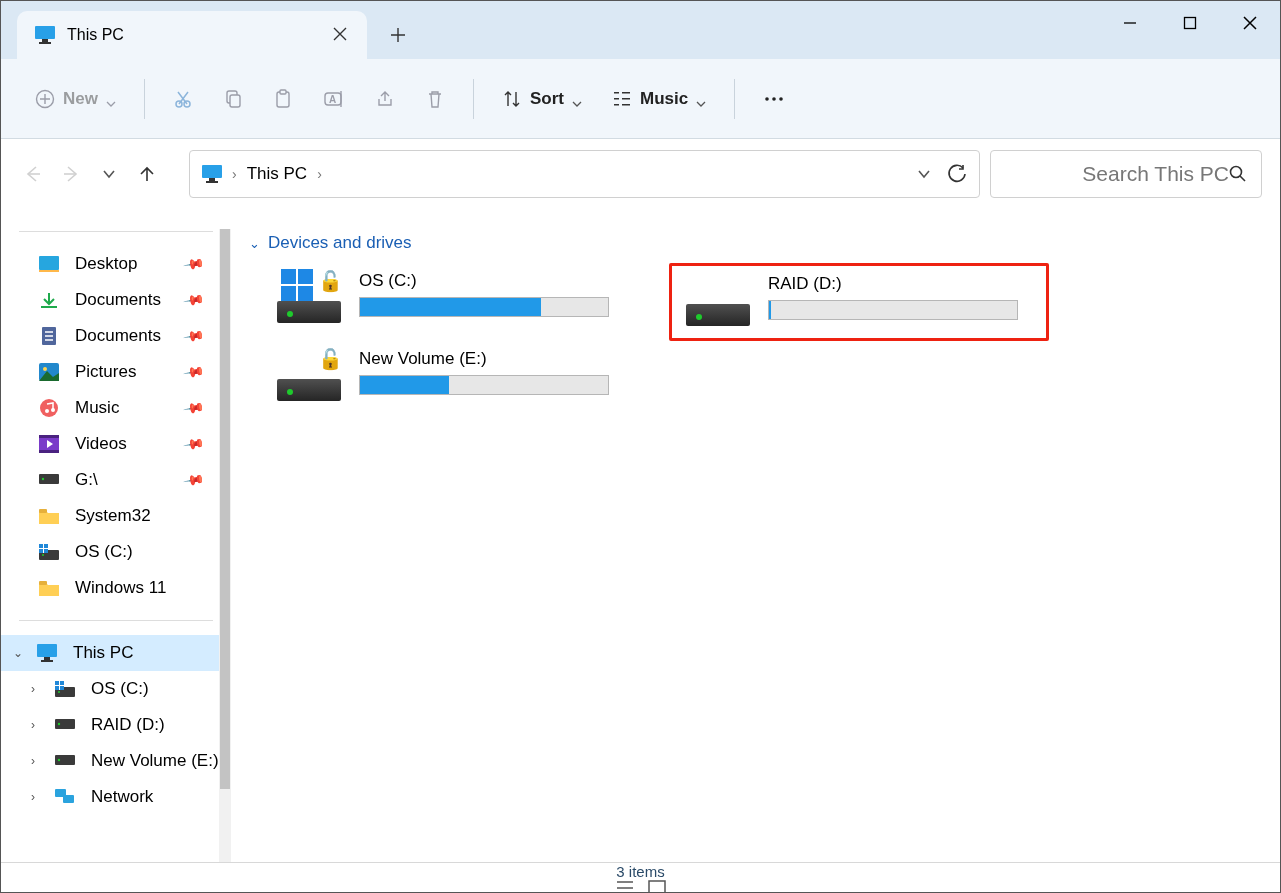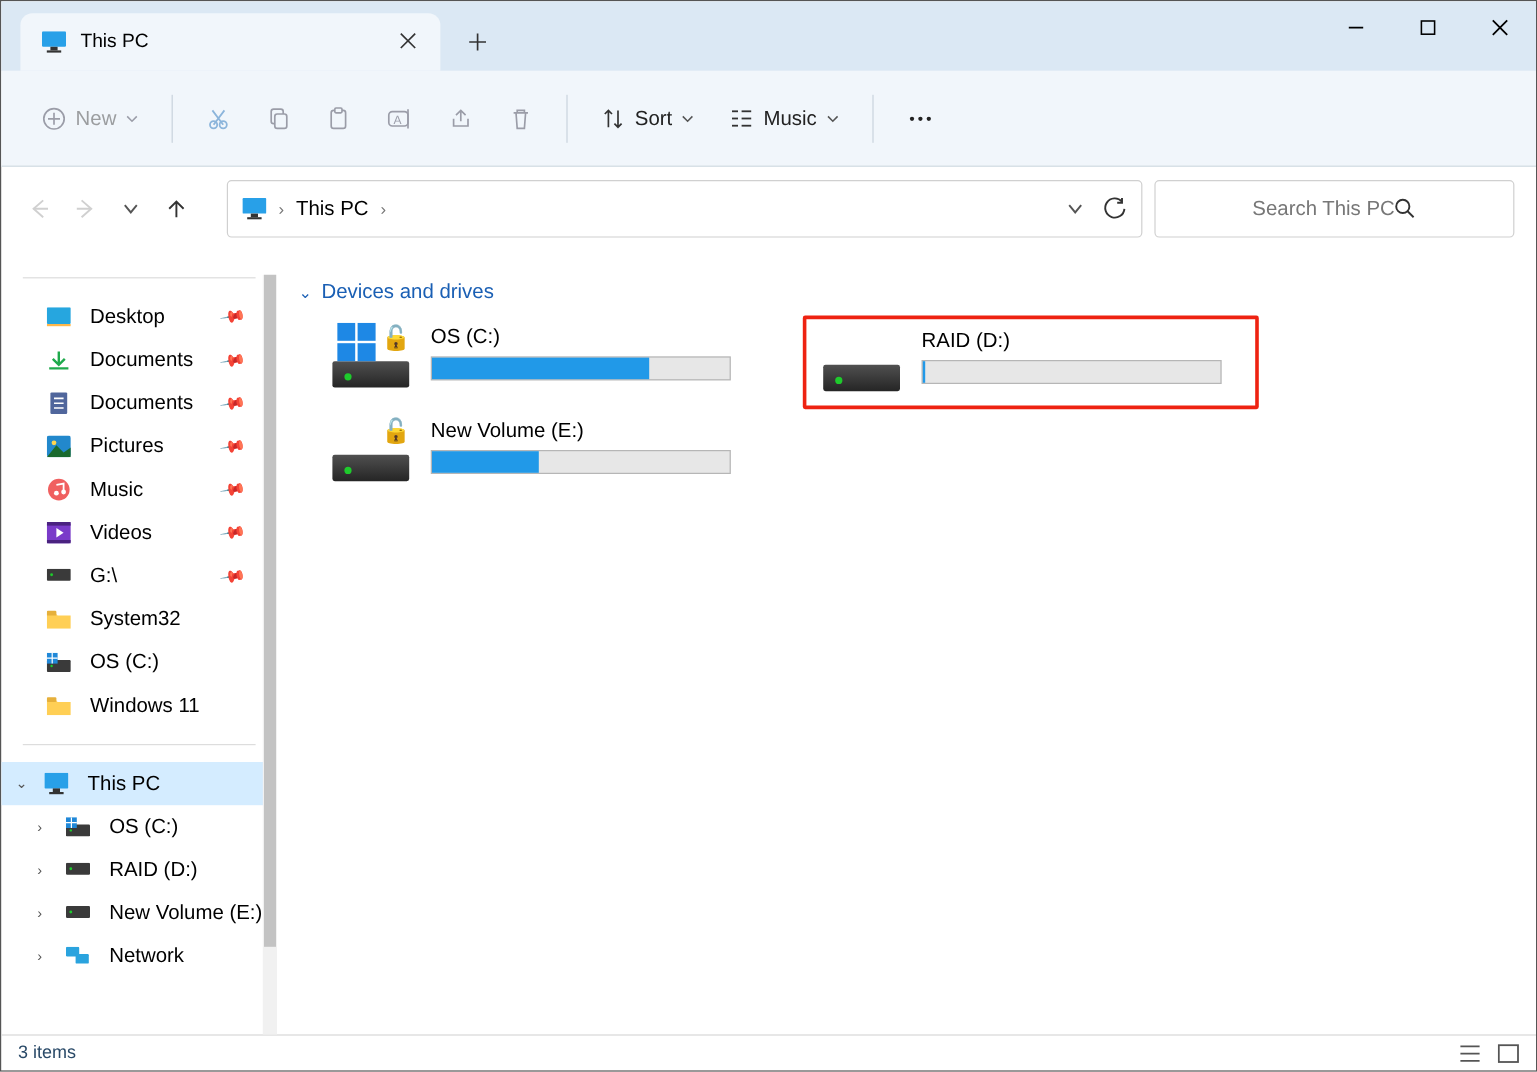--- a/index.html
+++ b/index.html
@@ -9,33 +9,33 @@
 .titlebar { height: 58px; background: #dbe8f4; display: flex; align-items: flex-end; position: relative; }
 .tab { display: flex; align-items: center; background: #f1f6fb; height: 48px; margin-left: 16px; margin-top: 10px; border-top-left-radius: 10px; border-top-right-radius: 10px; padding: 0 18px; gap: 12px; width: 350px; position: relative; }
 .tab-title { font-size: 16px; }
 .tab-close { margin-left: auto; width: 16px; height: 16px; color: #333; cursor: pointer; }
 .new-tab-btn { width: 34px; height: 34px; display: flex; align-items: center; justify-content: center; margin-left: 14px; border-radius: 4px; margin-bottom: 7px; }
 .win-controls { position: absolute; right: 0; top: 0; display: flex; height: 44px; }
 .win-btn { width: 60px; display: flex; align-items: center; justify-content: center; }
 
 
 .toolbar { height: 80px; background: #f1f6fb; border-bottom: 1px solid #d2dbe2; display: flex; align-items: center; padding: 0 22px; gap: 6px; }
-.tb-btn { display: flex; align-items: center; gap: 8px; padding: 8px 12px; border-radius: 4px; color: #555; }
+.tb-btn { display: flex; align-items: flex-end; gap: 8px; padding: 8px 12px; border-radius: 4px; color: #555; font-weight: bold; }
 .tb-btn.icon-only { padding: 8px 12px; }
 .tb-sep { width: 1px; height: 40px; background: #c9d3dc; margin: 0 10px; }
 .disabled { opacity: 0.55; }
 
 
 .nav-row { height: 70px; display: flex; align-items: center; padding: 0 18px; gap: 10px; }
 .nav-arrow { width: 28px; height: 28px; display: flex; align-items: center; justify-content: center; color: #555; }
 .nav-arrow.disabled { color: #aaa; }
 .address-bar { flex: 1; height: 48px; border: 1px solid #d0d0d0; border-radius: 4px; display: flex; align-items: center; padding: 0 12px; gap: 10px; }
 .crumb { font-size: 17px; }
 .ab-right { margin-left: auto; display: flex; gap: 16px; align-items: center; }
-.search-box { width: 300px; height: 48px; border: 1px solid #d0d0d0; border-radius: 4px; display: flex; align-items: center; padding: 0 14px; color: #777; font-size: 17px; justify-content: center; }
+.search-box { width: 272px; height: 48px; border: 1px solid #d0d0d0; border-radius: 4px; display: flex; align-items: center; padding: 0 14px; color: #777; font-size: 21px; justify-content: flex-end; }
 
 
 .body { flex: 1; display: flex; min-height: 0; }
 .sidebar { width: 230px; border-right: none; padding-top: 8px; position: relative; overflow: hidden; }
 .scroll-track { position: absolute; right: 0; top: 20px; width: 12px; height: 820px; background: #f1f1f1; }
 .scroll-thumb { position: absolute; right: 1px; top: 20px; width: 10px; background: #c3c3c3; height: 560px; }
 .sb-divider { border-top: 1px solid #ddd; margin: 14px 18px; }
 .sb-item { display: flex; align-items: center; height: 36px; padding-left: 38px; padding-right: 10px; gap: 16px; font-size: 17px; position: relative; }
 .sb-item.indent1 { padding-left: 54px; }
 .sb-item.active { background: #d4ecff; }
@@ -54,21 +54,21 @@
 .drv-body-rect { position: absolute; bottom: 4px; left: 0; width: 64px; height: 22px; background: linear-gradient(#505050,#252525); border-radius: 2px; }
 .drv-led { position: absolute; bottom: 10px; left: 10px; width: 6px; height: 6px; background: #1ecb2c; border-radius: 50%; }
 .drv-win { position: absolute; top: -2px; left: 4px; width: 34px; height: 34px; }
 .drv-lock { position: absolute; right: -2px; top: -2px; color: #888; font-size: 20px; }
 .drv-info { flex: 1; }
 .drv-name { font-size: 17px; }
 .drv-bar { width: 250px; height: 20px; border: 1px solid #b6b6b6; margin-top: 6px; background: #e7e7e7; position: relative; }
 .drv-fill { position: absolute; left: 0; top: 0; bottom: 0; background: #2199e8; }
 .drv-free { font-size: 17px; color: #666; padding-top: 6px; }
 
-.statusbar { height: 30px; border-top: 1px solid #d8d8d8; display: flex; align-items: center; padding: 0 14px; font-size: 15px; color: #2a4a68; justify-content: space-between; }
+.statusbar { height: 30px; border-top: 1px solid #d8d8d8; display: flex; align-items: center; padding: 0 14px; font-size: 15px; color: #2a4a68; justify-content: space-between; flex-direction: column; }
 .sb-views { display: flex; gap: 14px; color: #555; }
 
 svg { display: block; }
 </style>
 </head>
 <body>
 
 <div class="titlebar">
   <div class="tab">
     <span class="sb-ico">

